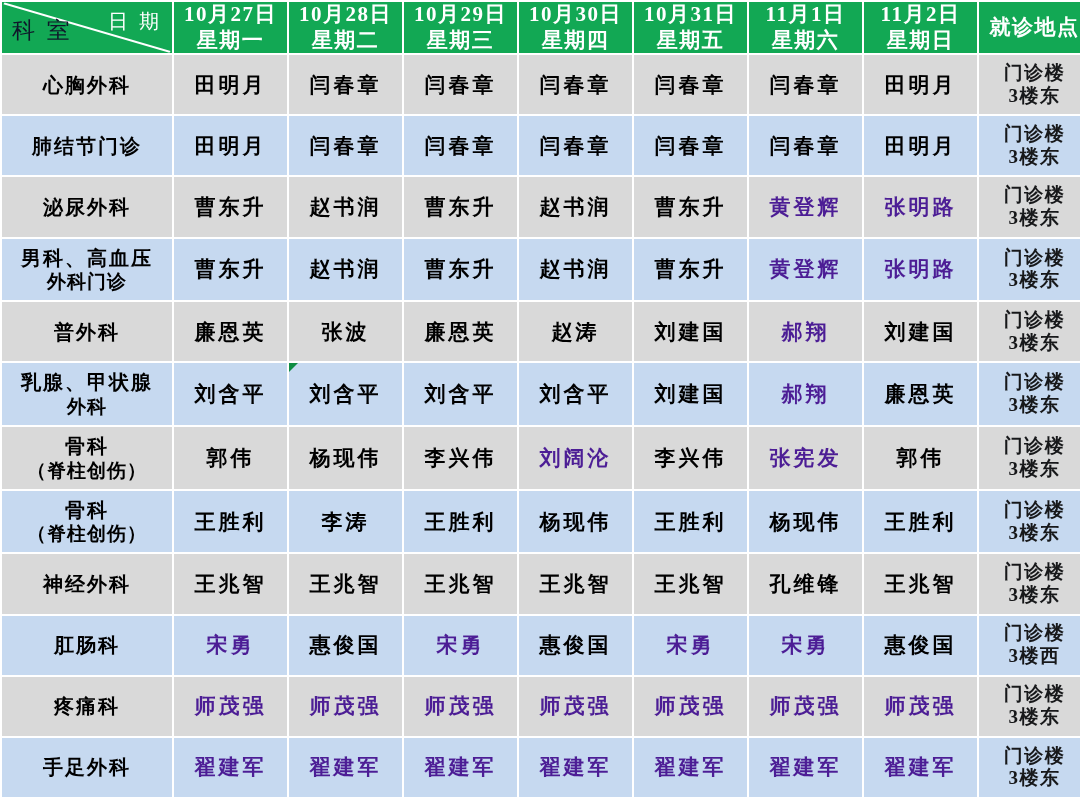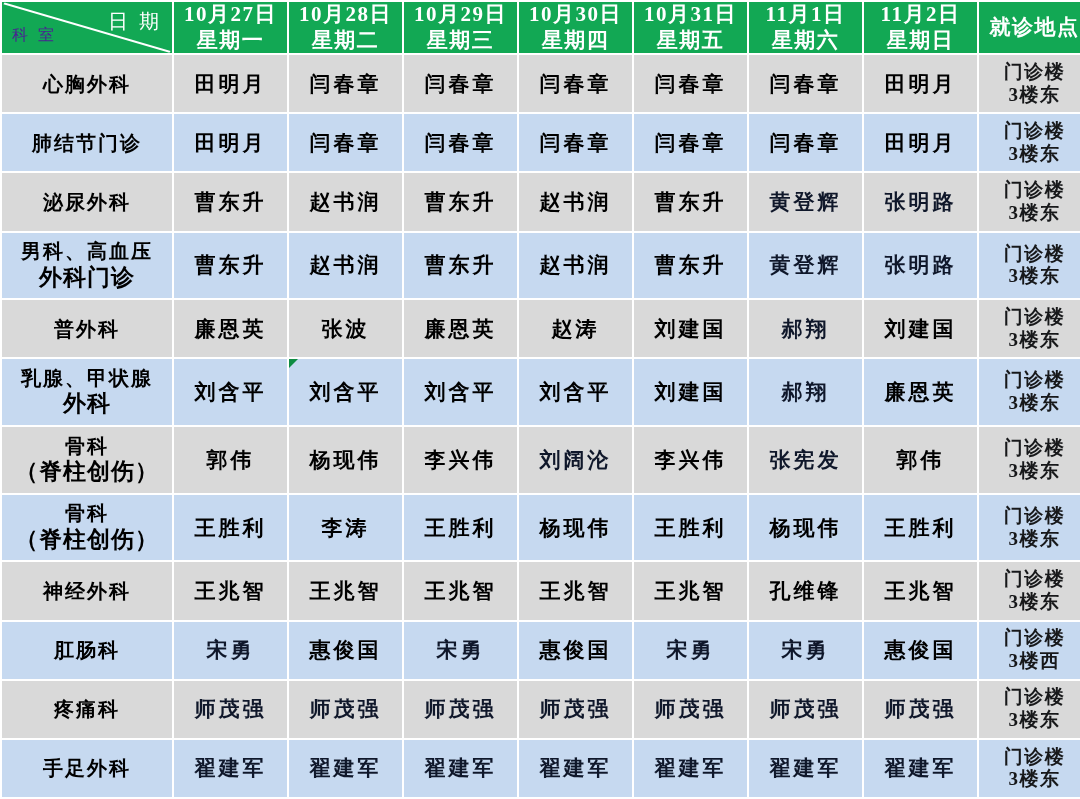--- a/index.html
+++ b/index.html
@@ -66,43 +66,43 @@
     top: 6px;
     color: #ffffff;
     font-size: 20px;
     letter-spacing: 3px;
     font-weight: normal;
   }
   th.corner .lbl-dept {
     position: absolute;
     left: 10px;
     bottom: 7px;
-    color: #4c1d95;
-    font-size: 16px;
+    color: #0f172a;
+    font-size: 23px;
     letter-spacing: 3px;
     font-weight: normal;
   }
 
   
   td.dept {
     font-size: 20px;
     color: #000000;
     letter-spacing: 2px;
     line-height: 1.22;
     font-weight: bold;
   }
-  td.dept .sub { display: block; font-size: 23px; letter-spacing: 1px;}
+  td.dept .sub { display: block; font-size: 19px; letter-spacing: 1px;}
   td.doc {
     font-size: 21px;
     letter-spacing: 3px;
     font-weight: bold;
     position: relative;
   }
   td.doc.red  { color: #000000; }
-  td.doc.black{ color: #0f172a; }
+  td.doc.black{ color: #4c1d95; }
   td.loc {
     font-size: 19px;
     color: #17181a;
     line-height: 1.2;
     letter-spacing: 1.5px;
     font-weight: bold;
   }
   td.loc .l2 { display: block; }
 
   

